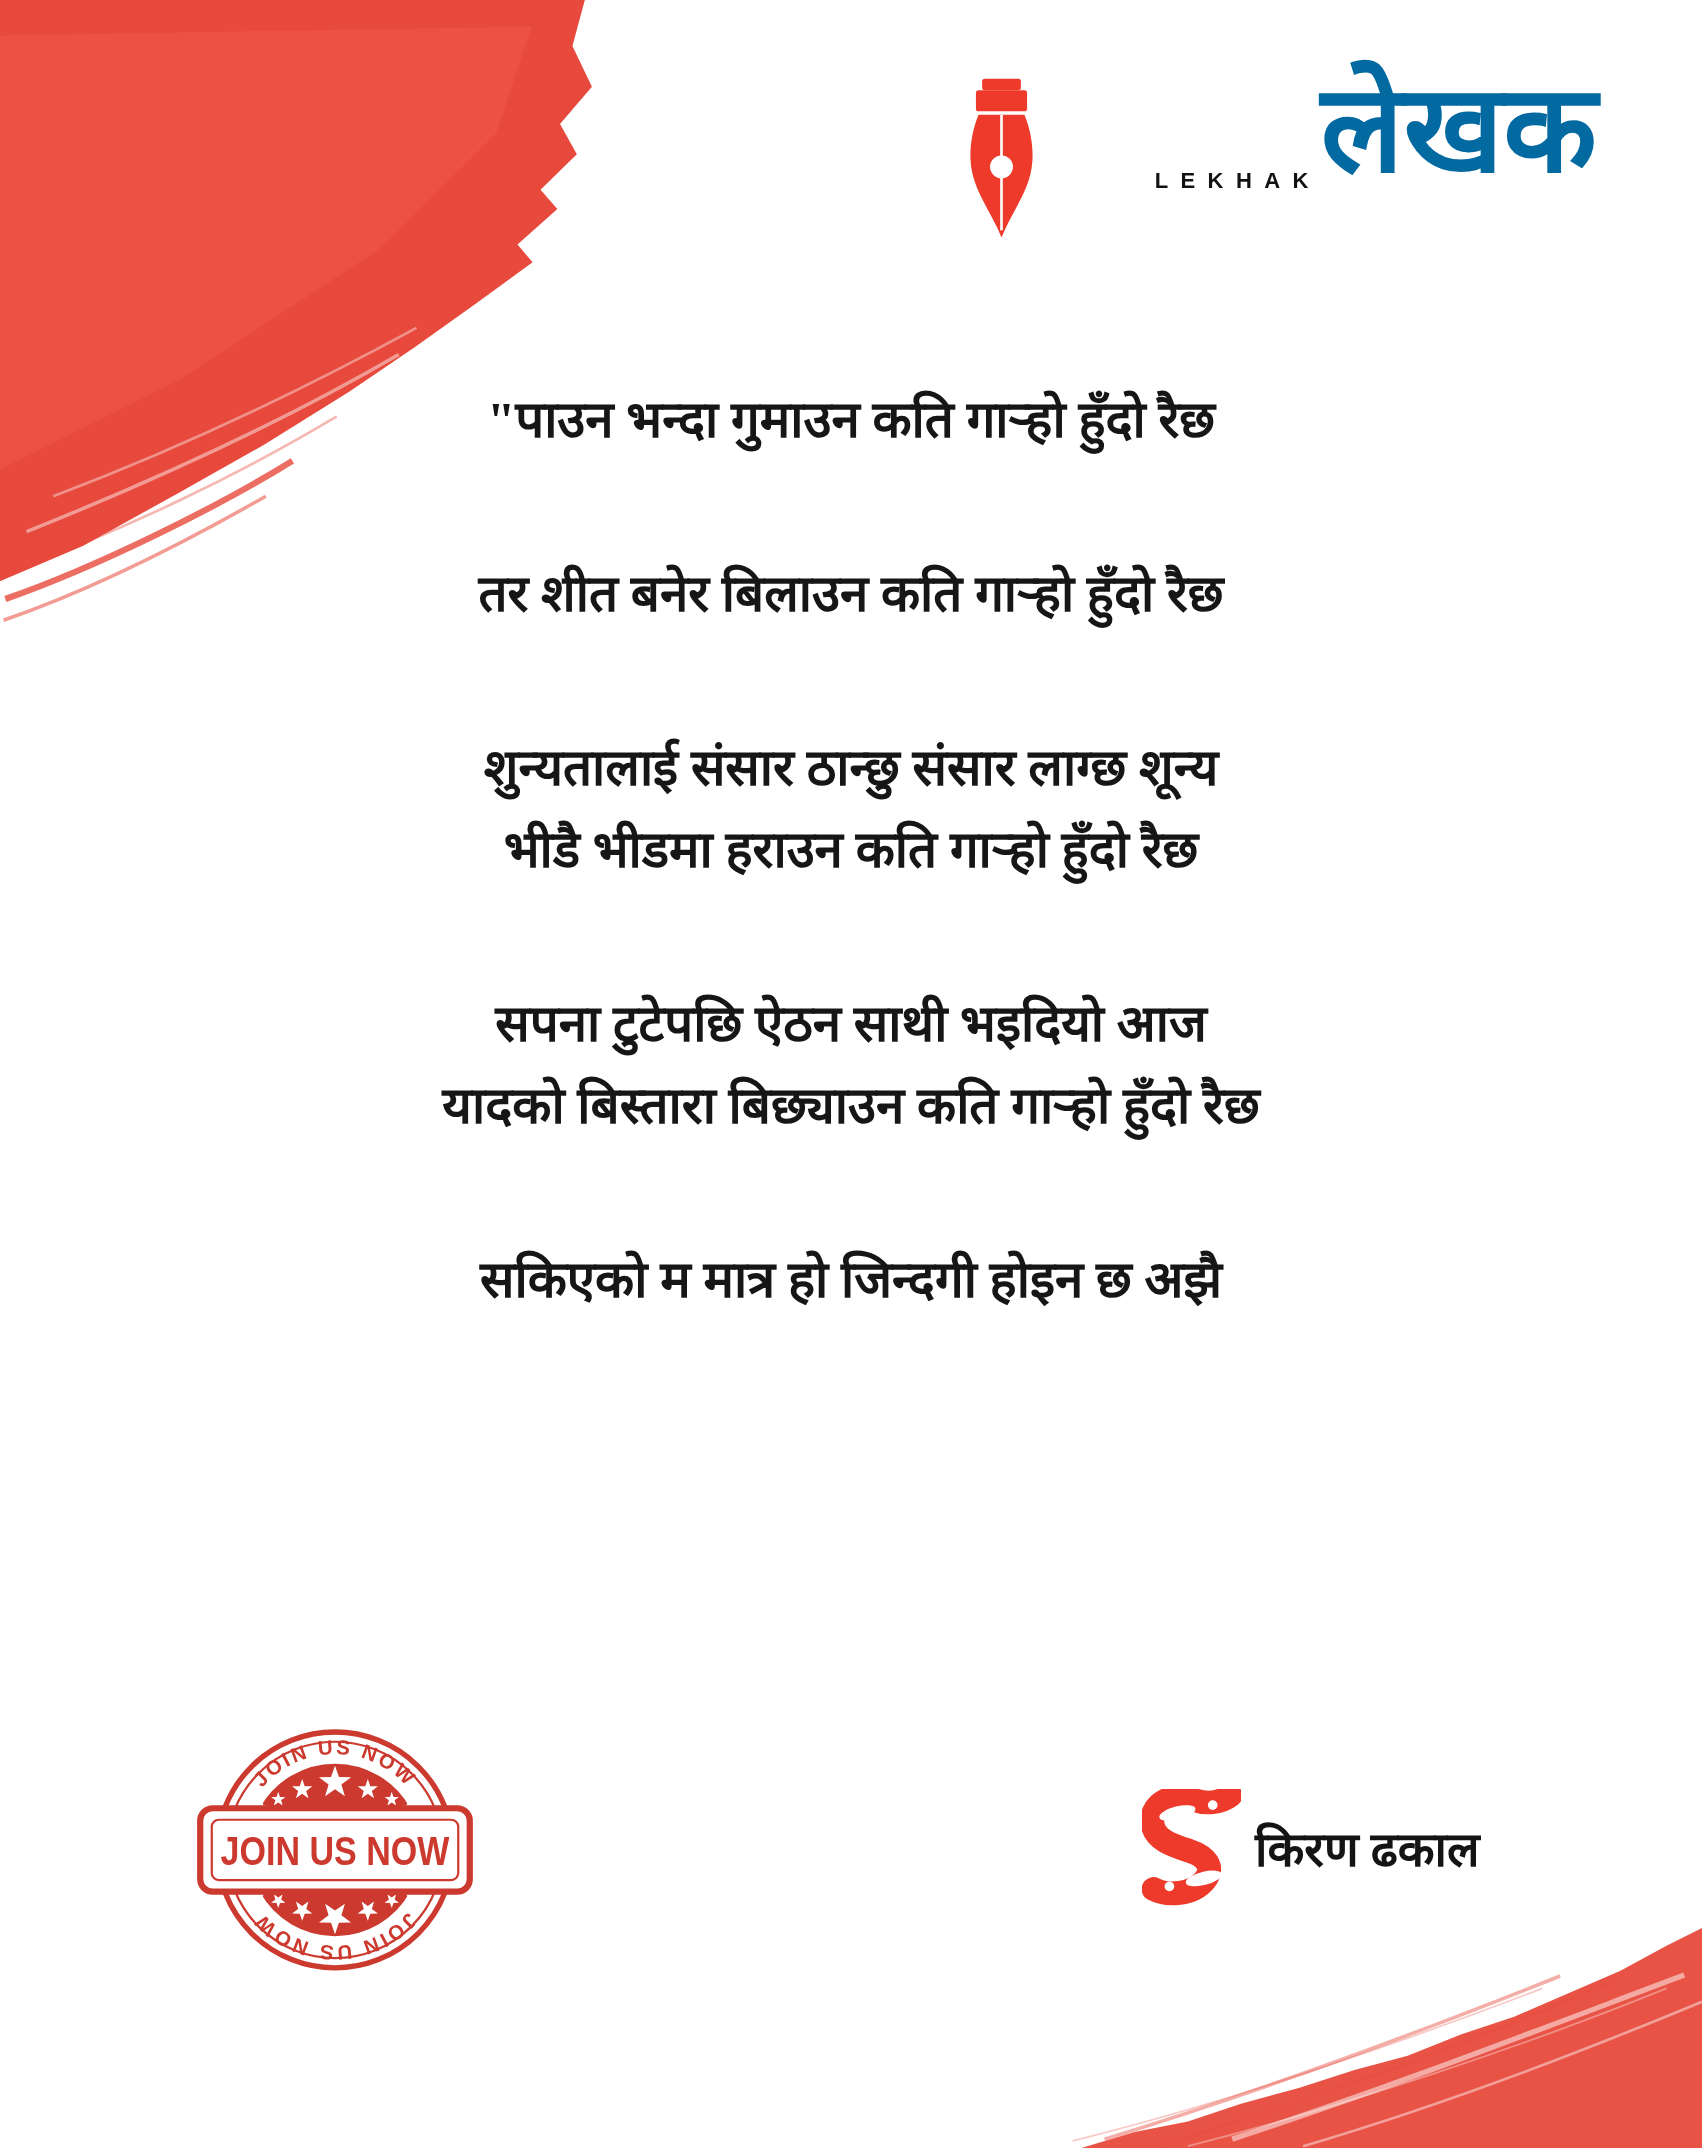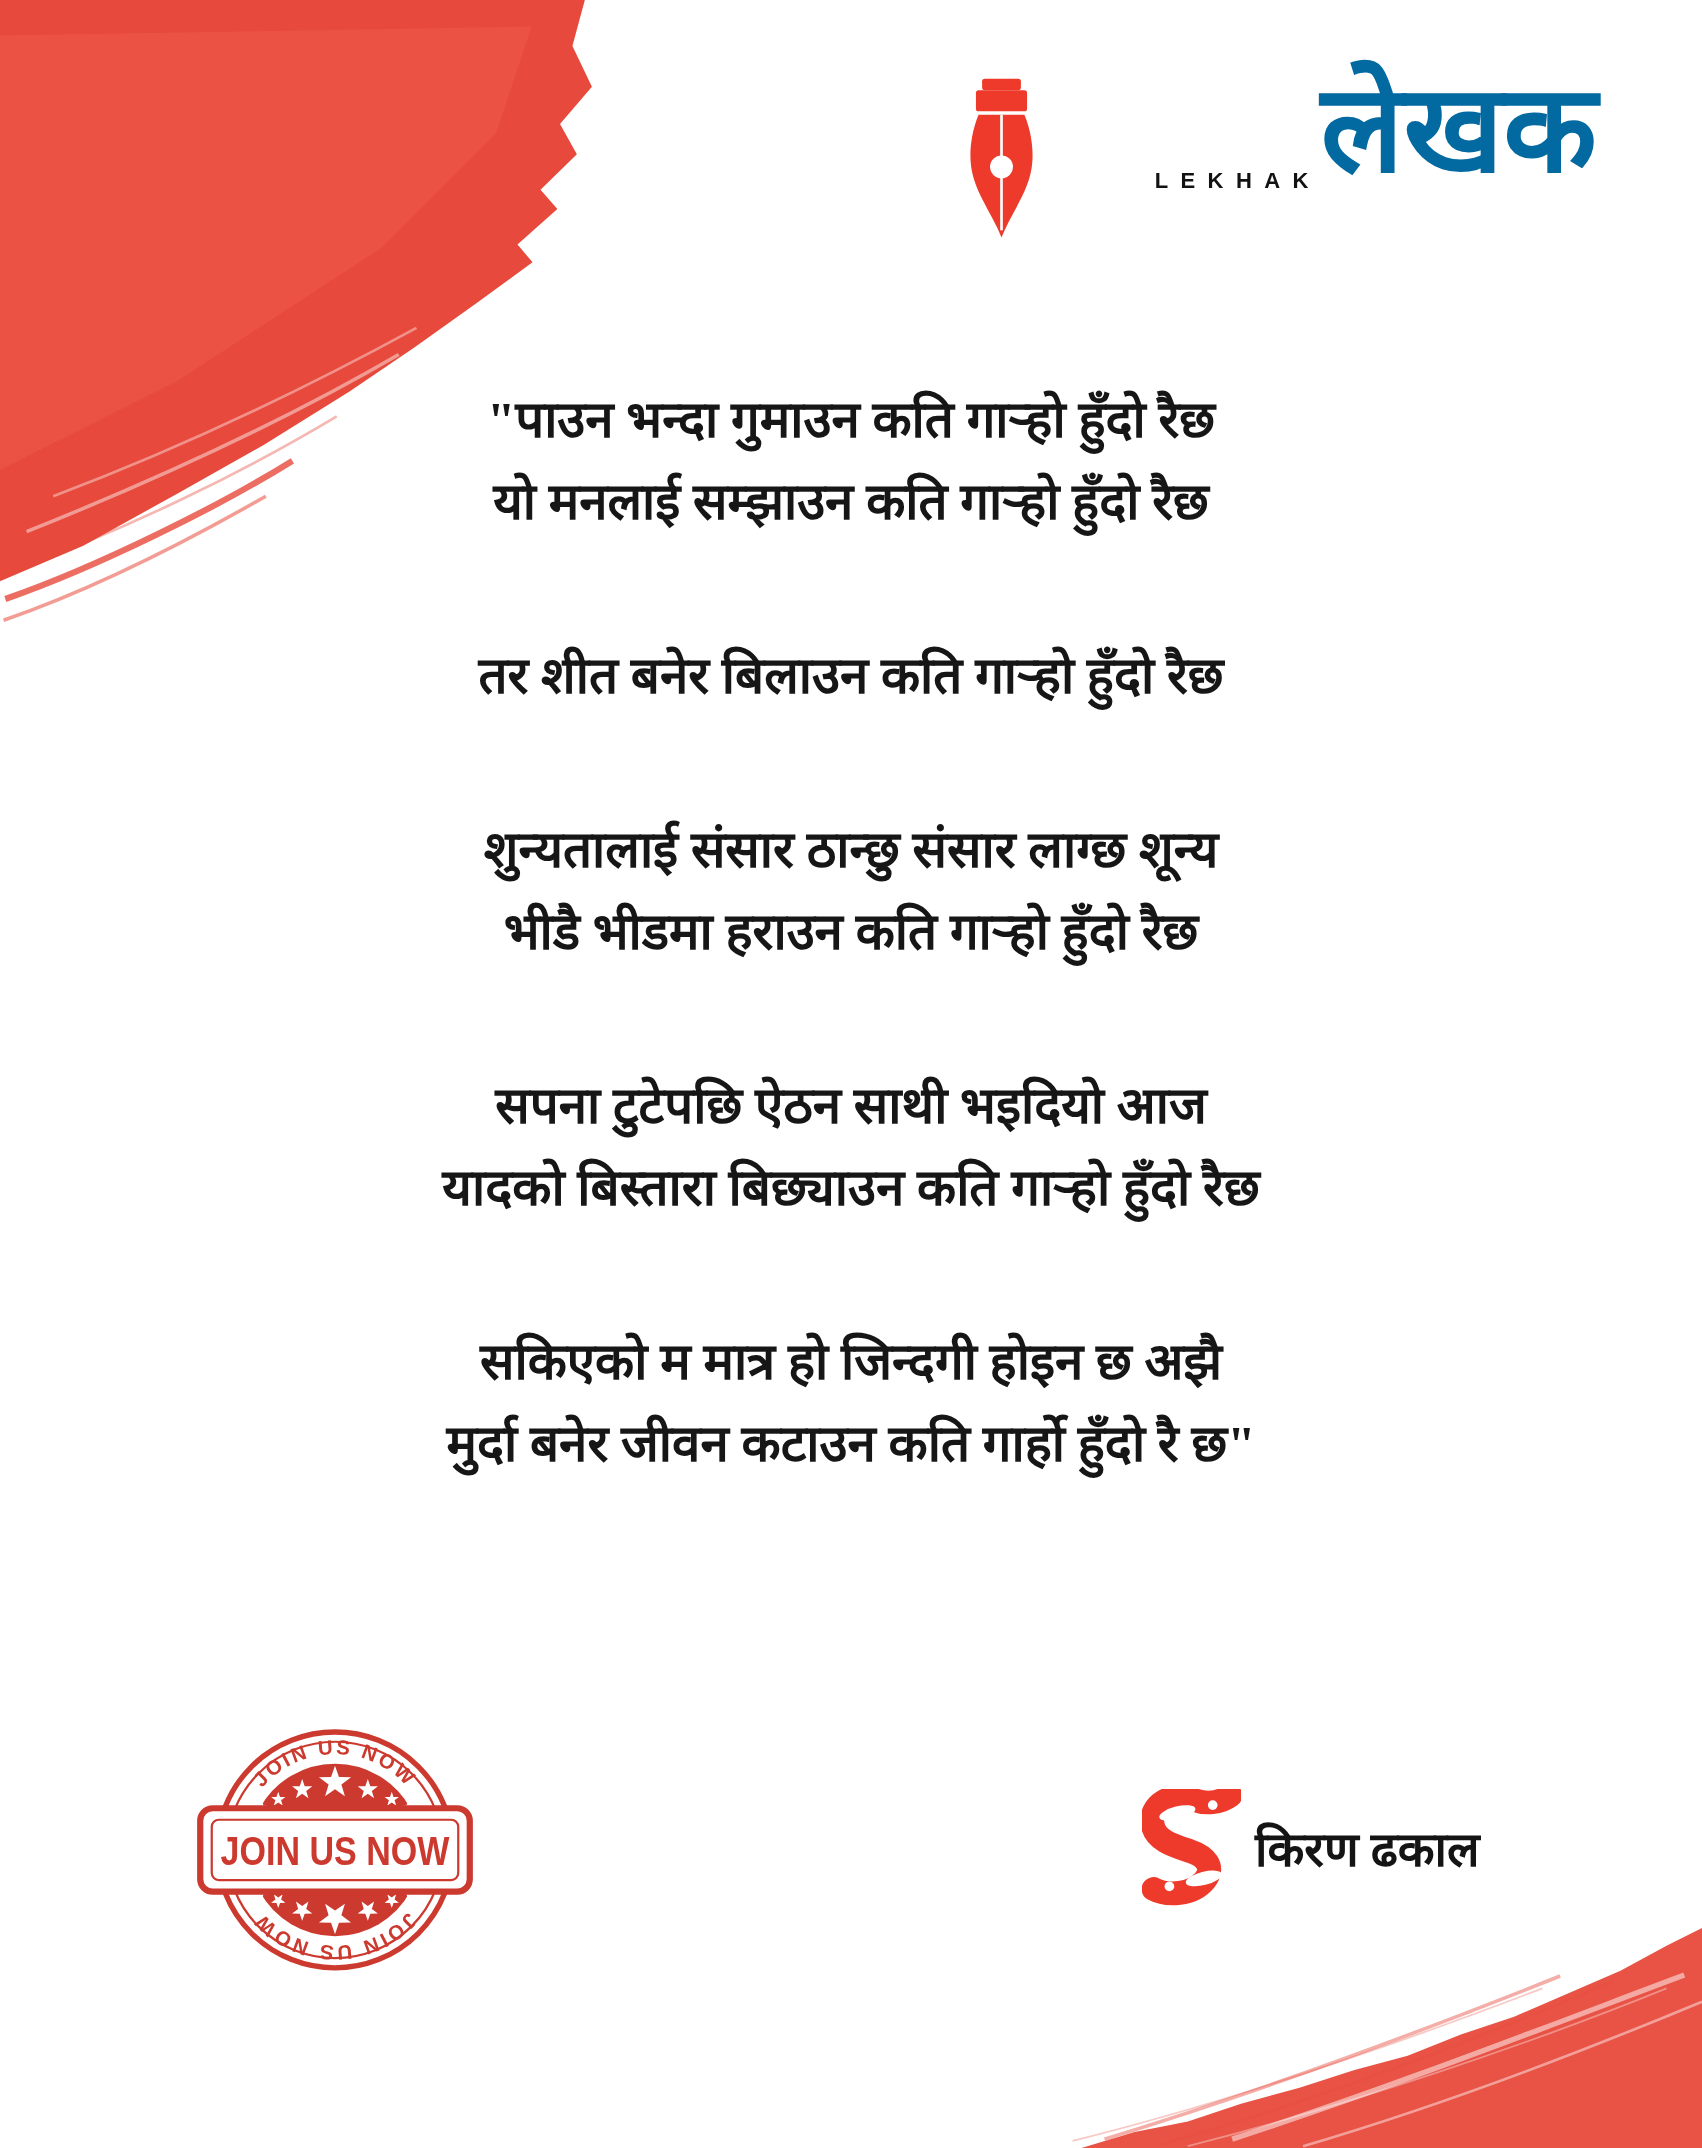--- a/index.html
+++ b/index.html
@@ -77,36 +77,34 @@
   </svg>
   <div class="wordmark">
     <div class="latin">LEKHAK</div>
     <div class="devanagari">लेखक</div>
   </div>
 </header>
 
 <main class="poem">
   <div class="stanza">
     <div class="line">"पाउन भन्दा गुमाउन कति गाऱ्हो हुँदो रैछ</div>
-    <div class="line">यो मनलाई सम्झाउन कति गाऱ्हो हुँदो रैछ</div>
   </div>
   <div class="stanza">
     <div class="line">तर शीत बनेर बिलाउन कति गाऱ्हो हुँदो रैछ</div>
   </div>
   <div class="stanza">
     <div class="line">शुन्यतालाई संसार ठान्छु संसार लाग्छ शून्य</div>
     <div class="line">भीडै भीडमा हराउन कति गाऱ्हो हुँदो रैछ</div>
   </div>
   <div class="stanza">
     <div class="line">सपना टुटेपछि ऐठन साथी भइदियो आज</div>
     <div class="line">यादको बिस्तारा बिछ्याउन कति गाऱ्हो हुँदो रैछ</div>
   </div>
   <div class="stanza">
     <div class="line">सकिएको म मात्र हो जिन्दगी होइन छ अझै</div>
-    <div class="line">मुर्दा बनेर जीवन कटाउन कति गार्हो हुँदो रै छ"</div>
   </div>
 </main>
 
 <svg class="stamp" viewBox="0 0 320 300" aria-hidden="true">
   <defs>
     <path id="star" d="M0,-1 L0.235,-0.324 L0.951,-0.309 L0.380,0.124 L0.588,0.809 L0,0.4 L-0.588,0.809 L-0.380,0.124 L-0.951,-0.309 L-0.235,-0.324 Z"></path>
     <path id="arcTop" d="M52,142 A108,108 0 0 1 268,142" fill="none"></path>
     <path id="arcBottom" d="M268,142 A108,108 0 0 1 52,142" fill="none"></path>
   </defs>
   <circle cx="160" cy="142" r="133" fill="none" stroke="#cc392e" stroke-width="6"></circle>

